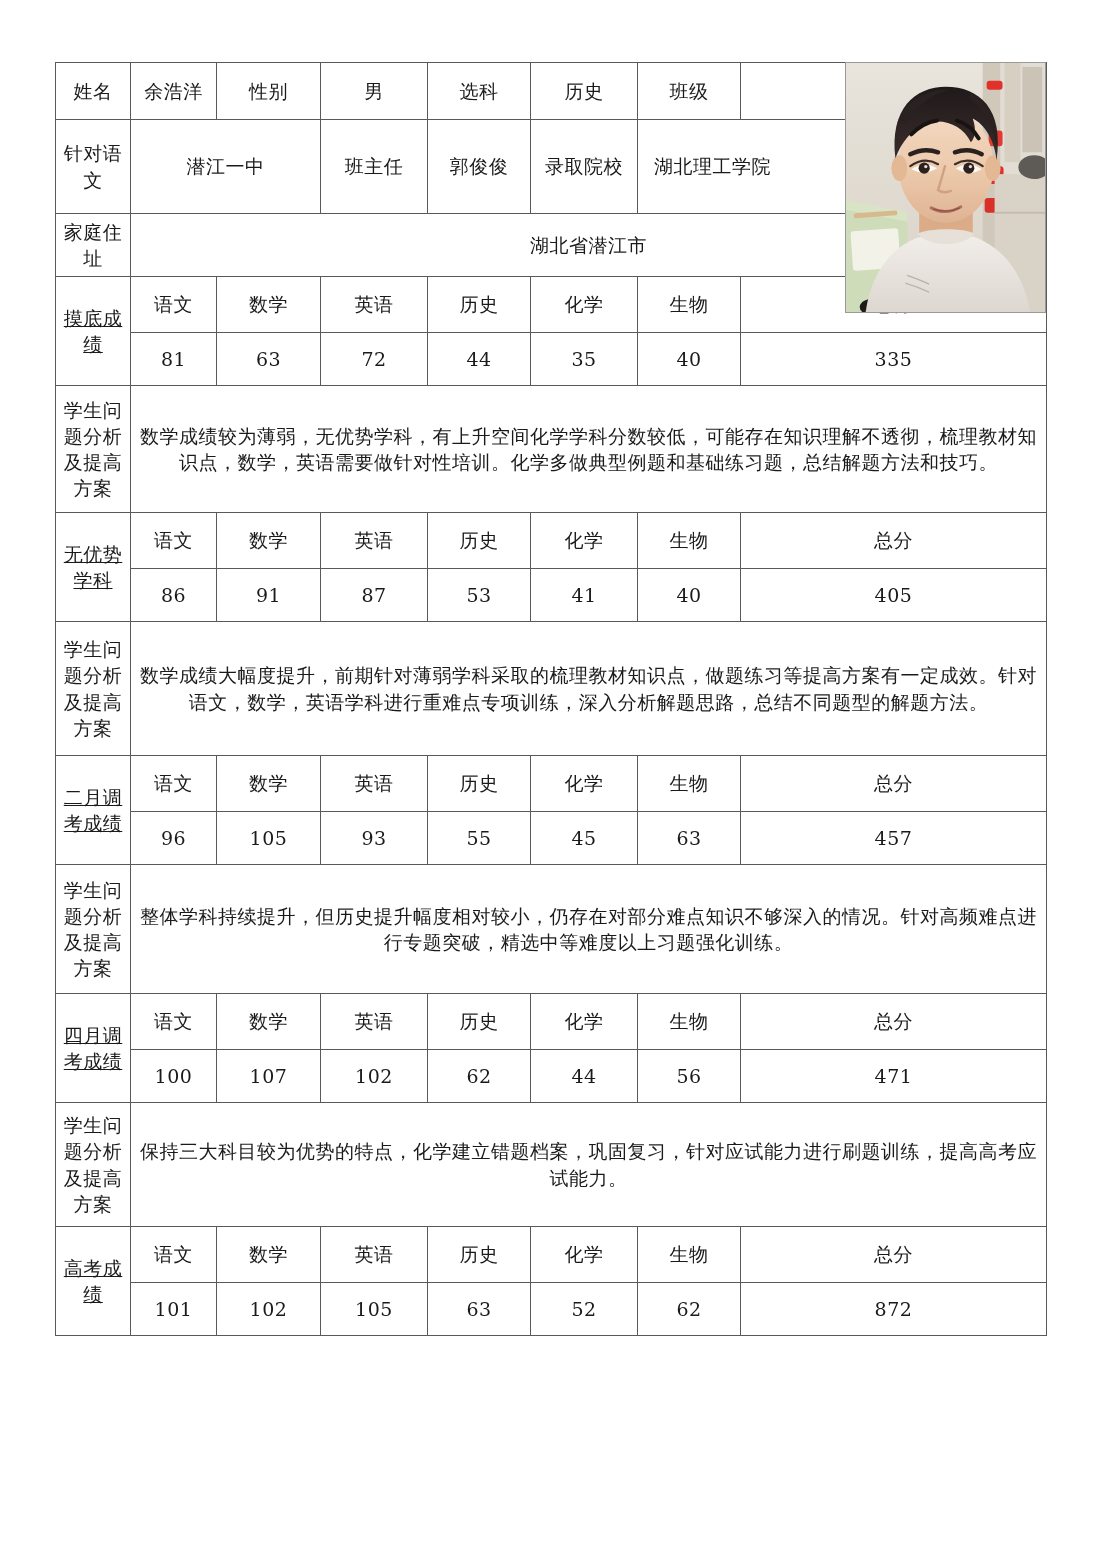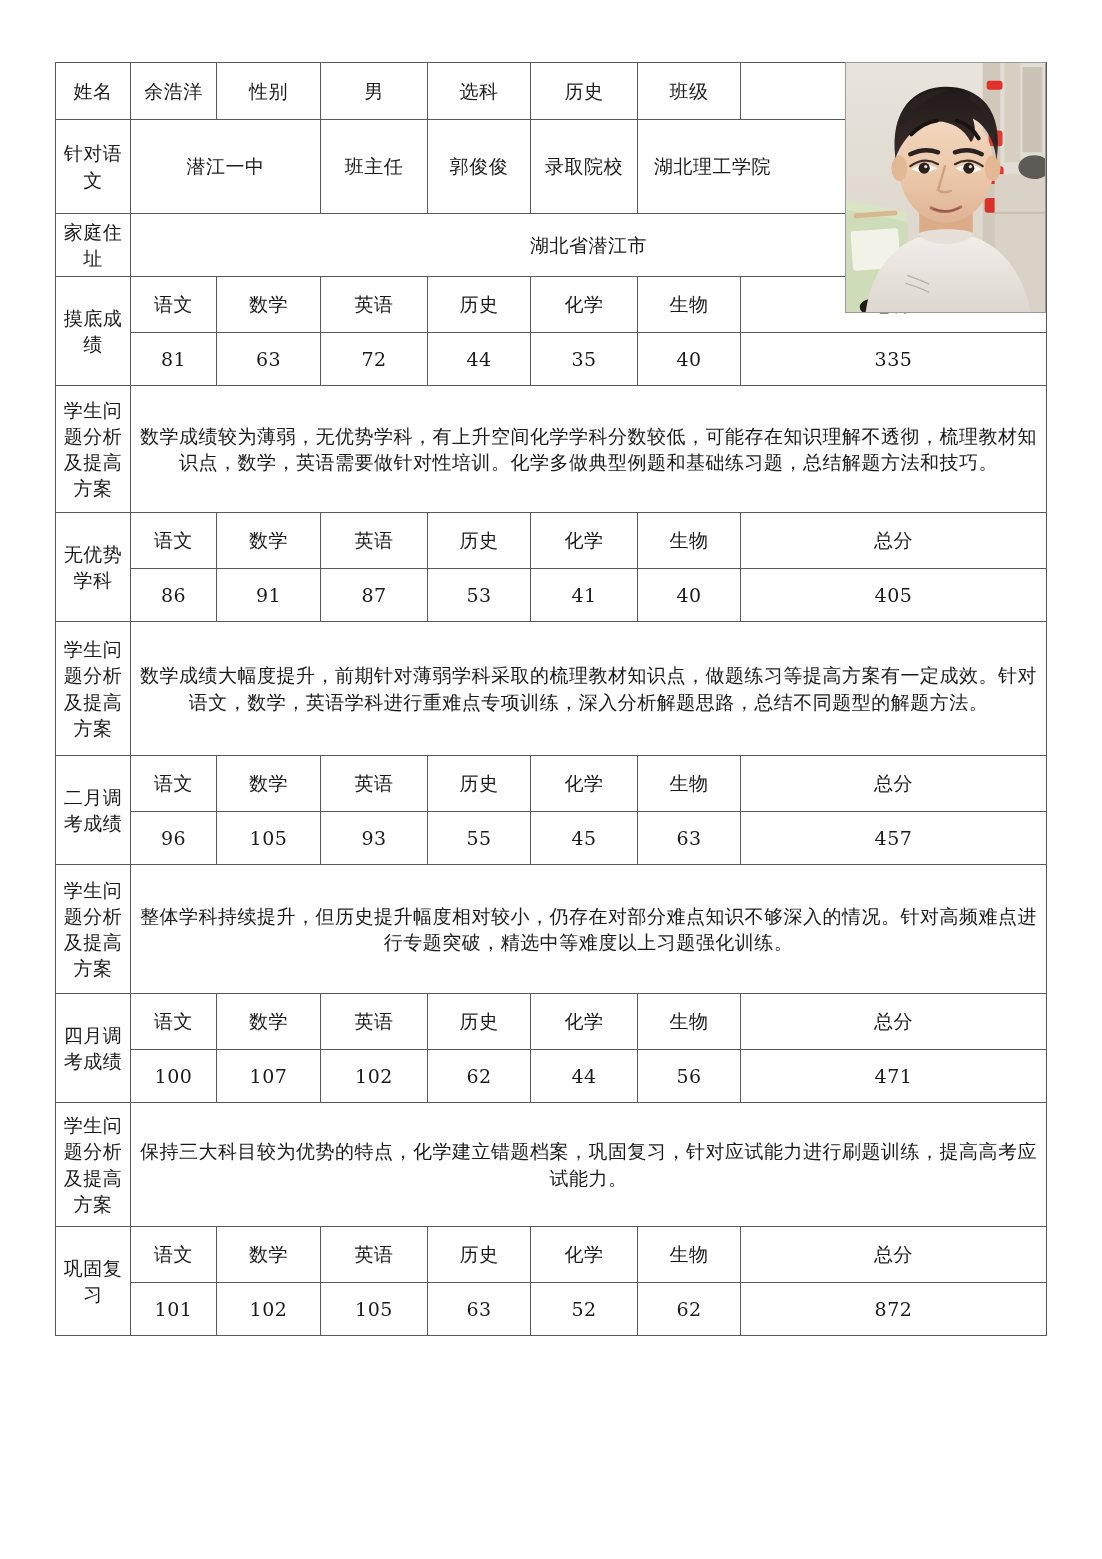--- a/index.html
+++ b/index.html
@@ -55,20 +55,21 @@
     width: 97px;
     font-size: 19px;
     line-height: 1.5;
     padding: 6px 4px;
   }
   .lbl-score {
     width: 91px;
     font-size: 19px;
     line-height: 1.5;
     padding: 4px 4px;
+    text-decoration: underline;
   }
 
   
   .row-basic td { height: 56px; }
   .row-origin td { height: 93px; }
   .row-addr  td { height: 62px; }
 
   .cell-left {
     text-align: left;
     padding-left: 10px;
@@ -244,21 +245,21 @@
       <td class="num">44</td>
       <td class="num">56</td>
       <td class="num">471</td>
     </tr>
     <tr class="h-analysis-4">
       <td class="lbl-analysis">学生问题分析及提高方案</td>
       <td colspan="7" class="analysis-text">保持三大科目较为优势的特点，化学建立错题档案，巩固复习，针对应试能力进行刷题训练，提高高考应试能力。</td>
     </tr>
 
     <tr class="row-subject">
-      <td class="lbl-score" rowspan="2">巩固复习</td>
+      <td class="lbl-score" rowspan="2">高考成绩</td>
       <td>语文</td>
       <td>数学</td>
       <td>英语</td>
       <td>历史</td>
       <td>化学</td>
       <td>生物</td>
       <td>总分</td>
     </tr>
     <tr class="row-values">
       <td class="num">101</td>

